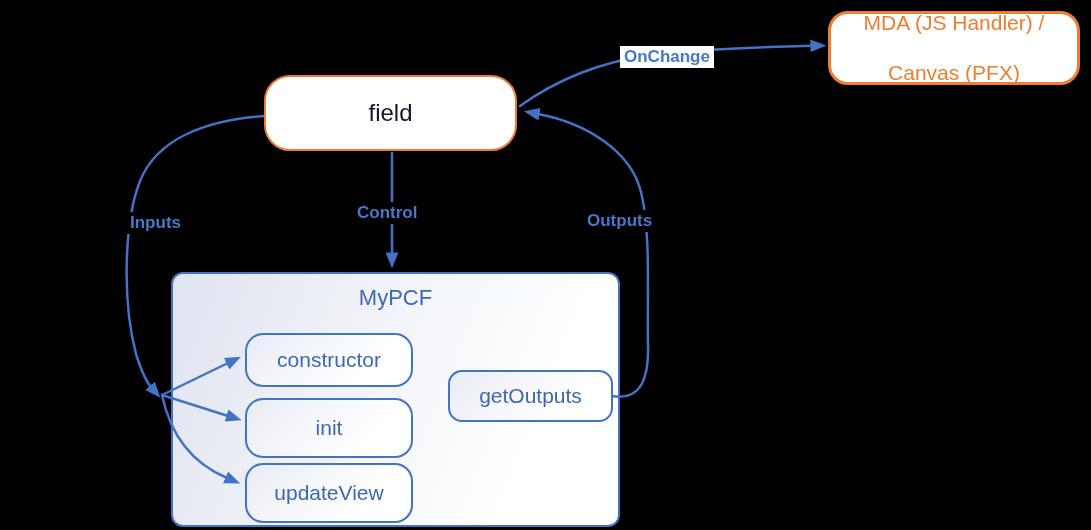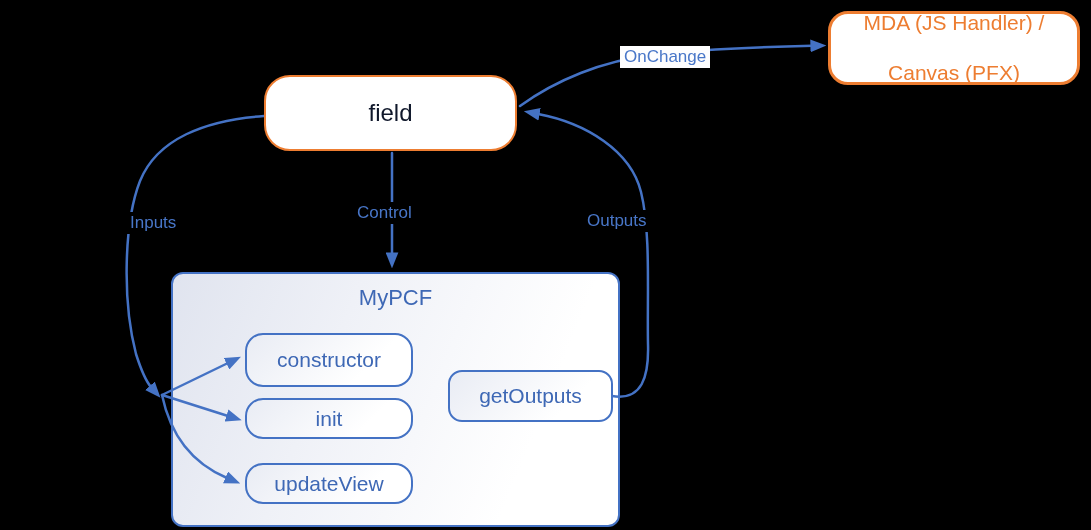--- a/index.html
+++ b/index.html
@@ -83,21 +83,21 @@
     background: #ffffff;
     color: #ED7D31;
     font-size: 21px;
     line-height: 1.45;
     flex-direction: column;
     text-align: center;
     gap: 20px;
   }
   .method-box {
     left: 245px;
-    width: 168px; height: 41px;
+    width: 168px; height: 60px;
     border: 2px solid #4472C4;
     border-radius: 18px;
     background: linear-gradient(135deg, #e9ecf4 0%, #ffffff 72%);
     color: #3E68B5;
     font-size: 21px;
   }
   #constructor-box { top: 333px; height: 54px; }
   #init-box        { top: 398px; }
   #updateview-box  { top: 463px; }
   .getoutputs-box {
@@ -110,20 +110,21 @@
     font-size: 21px;
   }
   
   .edge-label {
     position: absolute;
     z-index: 4;
     font-size: 17px;
     color: #4876C8;
     padding: 1px 4px;
     white-space: nowrap;
+    font-weight: bold;
   }
   .on-dark  { background: #000; }
   .on-light { background: #fdfdfe; }
   #inputs-label   { left: 106px; top: 212px; margin-left: 20px; }
   #control-label  { left: 353px; top: 202px; }
   #outputs-label  { left: 583px; top: 210px; }
   #onchange-label { left: 620px; top: 46px; }
 </style>
 </head>
 <body>

